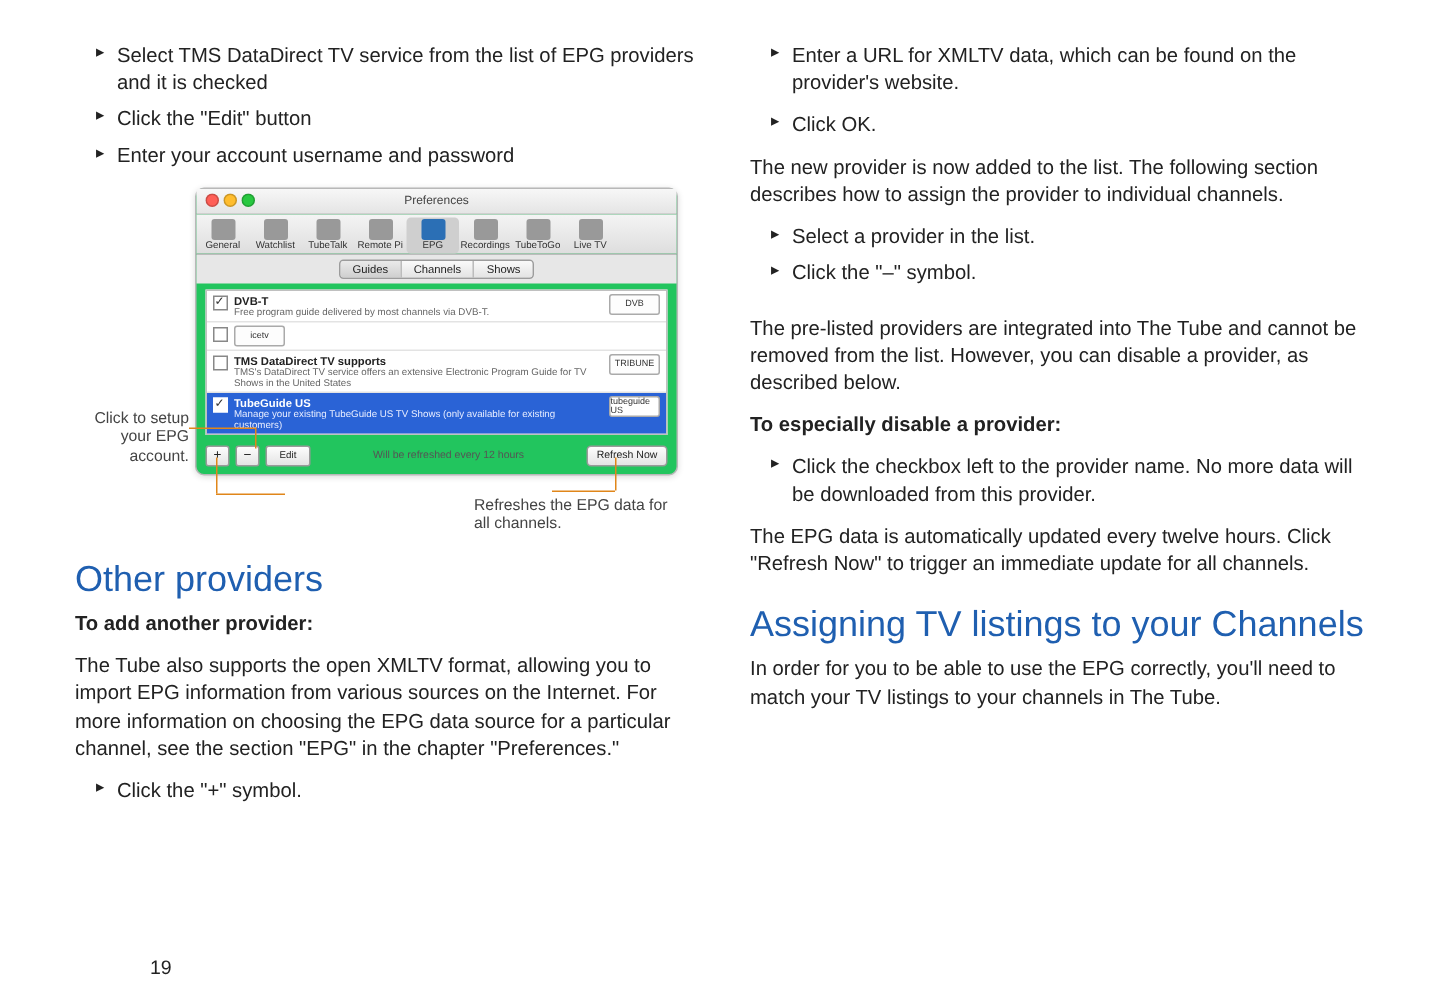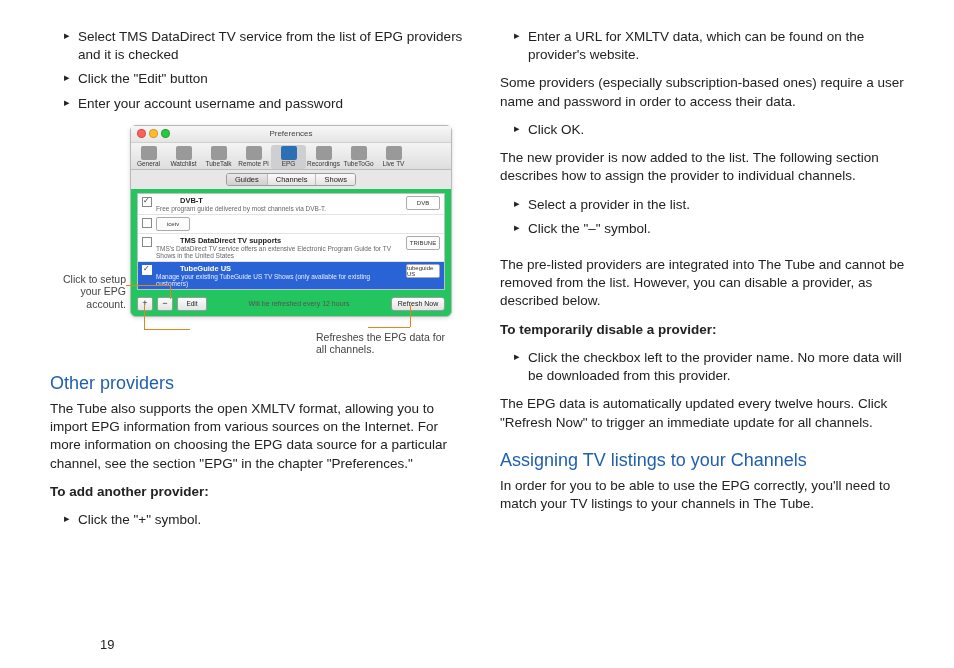--- a/index.html
+++ b/index.html
@@ -45,21 +45,21 @@
     margin: 0 0 10px 0;
     line-height: 1.35;
   }
   .bold-para {
     font-weight: 600;
     margin: 14px 0 4px 0;
   }
   h2.section {
     color: #1f5fb0;
     font-weight: 400;
-    font-size: 18px;
+    font-size: 24px;
     margin: 18px 0 6px 0;
   }
   .page-num {
     position: absolute;
     left: 100px;
     bottom: 16px;
     font-size: 13px;
   }
 
   
@@ -106,21 +106,21 @@
   .seg span:last-child{border-right:none;}
   .seg span.active{ background:linear-gradient(#eaeaea,#cfcfcf); }
   .prov-list { background:#fff; margin:4px 6px; border:1px solid #c0c0c0; }
   .prov-row { display:flex; align-items:flex-start; border-bottom:1px solid #e3e3e3; padding:2px 4px; gap:4px; }
   .prov-row:last-child{border-bottom:none;}
   .prov-row.sel { background:#2a63d6; color:#fff; }
   .prov-check { width:8px; height:8px; border:1px solid #888; background:#fff; flex:0 0 auto; margin-top:1px; position:relative;}
   .prov-check.checked::after{content:"✓"; position:absolute; left:0; top:-2px; font-size:8px; color:#333;}
   .prov-row.sel .prov-check{border-color:#fff;}
   .prov-text { flex:1; }
-  .prov-name{font-weight:600; font-size:7.5px;margin-left:24px;}
+  .prov-name{font-weight:600; font-size:7.5px;}
   .prov-desc{font-size:6.5px; color:#666;}
   .prov-row.sel .prov-desc{color:#e6ecff;}
   .prov-badge{ flex:0 0 auto; width:32px; height:12px; border:1px solid #aaa; border-radius:2px; font-size:6px; display:flex;align-items:center;justify-content:center; background:#fdfdfd; color:#333;}
   .prov-row.sel .prov-badge{background:#fff;}
   .bottom-bar{ display:flex; align-items:center; padding:3px 6px 5px 6px; gap:4px;}
   .sqbtn{ width:14px; height:12px; border:1px solid #9a9a9a; background:linear-gradient(#fdfdfd,#e4e4e4); border-radius:2px; font-size:9px; line-height:10px; text-align:center;}
   .editbtn{ width:28px; height:12px; border:1px solid #9a9a9a; background:linear-gradient(#fdfdfd,#e4e4e4); border-radius:2px; font-size:6.5px; line-height:11px; text-align:center;}
   .refresh-text{flex:1; text-align:center; font-size:7px; color:#555;}
   .refbtn{ width:52px; height:12px; border:1px solid #9a9a9a; background:linear-gradient(#fdfdfd,#e4e4e4); border-radius:3px; font-size:7px; line-height:11px; text-align:center;}
 
@@ -215,46 +215,45 @@
 
       <div class="cl-line" style="left:94px; top:180px; width:1px; height:24px;"></div>
       <div class="cl-line" style="left:94px; top:204px; width:46px; height:1px;"></div>
 
       <div class="cl-line" style="left:360px; top:180px; width:1px; height:22px;"></div>
       <div class="cl-line" style="left:318px; top:202px; width:42px; height:1px;"></div>
       <div class="callout b2">Refreshes the EPG data for all channels.</div>
     </div>
 
     <h2 class="section">Other providers</h2>
+    <p class="body bold-para">To add another provider:</p>
+
     <p class="body">The Tube also supports the open XMLTV format, allowing you to import EPG information from various sources on the Internet. For more information on choosing the EPG data source for a particular channel, see the section "EPG" in the chapter "Preferences."</p>
-
-    <p class="body bold-para">To add another provider:</p>
     <ul class="bullets">
       <li>Click the "+" symbol.</li>
     </ul>
   </div>
 
   <div class="col">
     <ul class="bullets">
       <li>Enter a URL for XMLTV data, which can be found on the provider's website.</li>
     </ul>
-    <p class="body">Some providers (especially subscription-based ones) require a user name and password in order to access their data.</p>
     <ul class="bullets">
       <li>Click OK.</li>
     </ul>
     <p class="body">The new provider is now added to the list. The following section describes how to assign the provider to individual channels.</p>
 
     <ul class="bullets">
       <li>Select a provider in the list.</li>
       <li>Click the "–" symbol.</li>
     </ul>
 
     <p class="body" style="margin-top:18px">The pre-listed providers are integrated into The Tube and cannot be removed from the list. However, you can disable a provider, as described below.</p>
 
-    <p class="body bold-para">To temporarily disable a provider:</p>
+    <p class="body bold-para">To especially disable a provider:</p>
     <ul class="bullets">
       <li>Click the checkbox left to the provider name. No more data will be downloaded from this provider.</li>
     </ul>
     <p class="body">The EPG data is automatically updated every twelve hours. Click "Refresh Now" to trigger an immediate update for all channels.</p>
 
     <h2 class="section">Assigning TV listings to your Channels</h2>
     <p class="body">In order for you to be able to use the EPG correctly, you'll need to match your TV listings to your channels in The Tube.</p>
   </div>
 </div>
 

